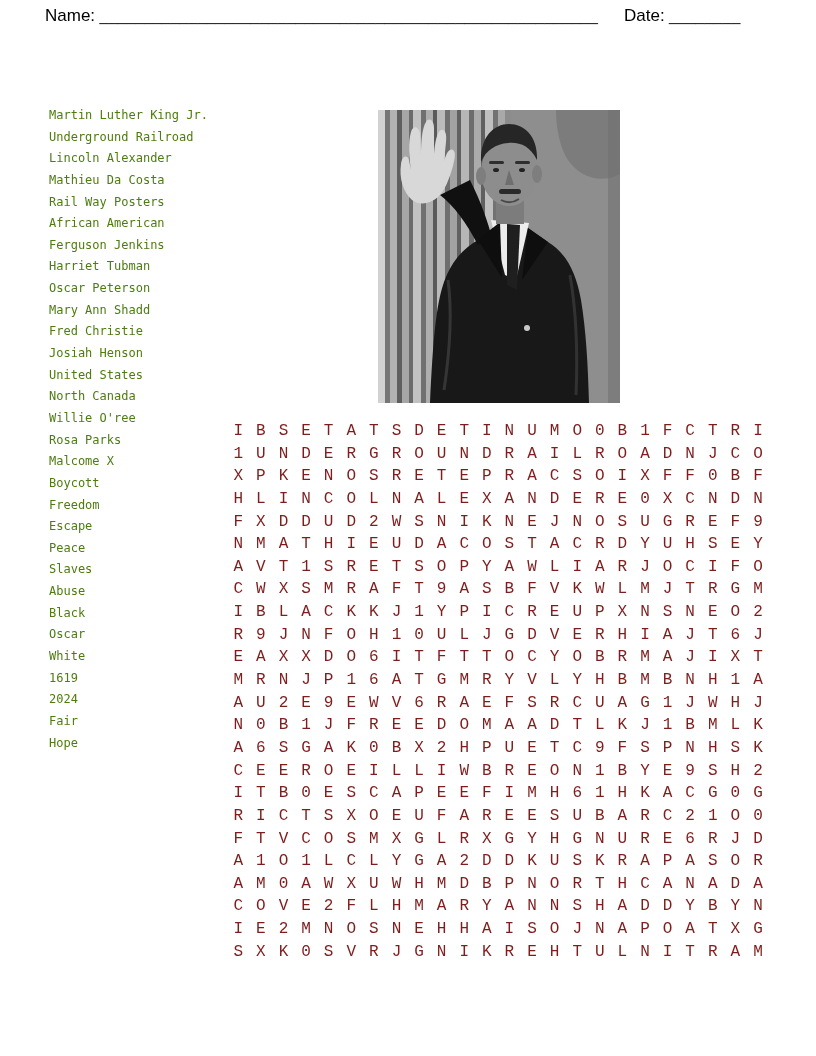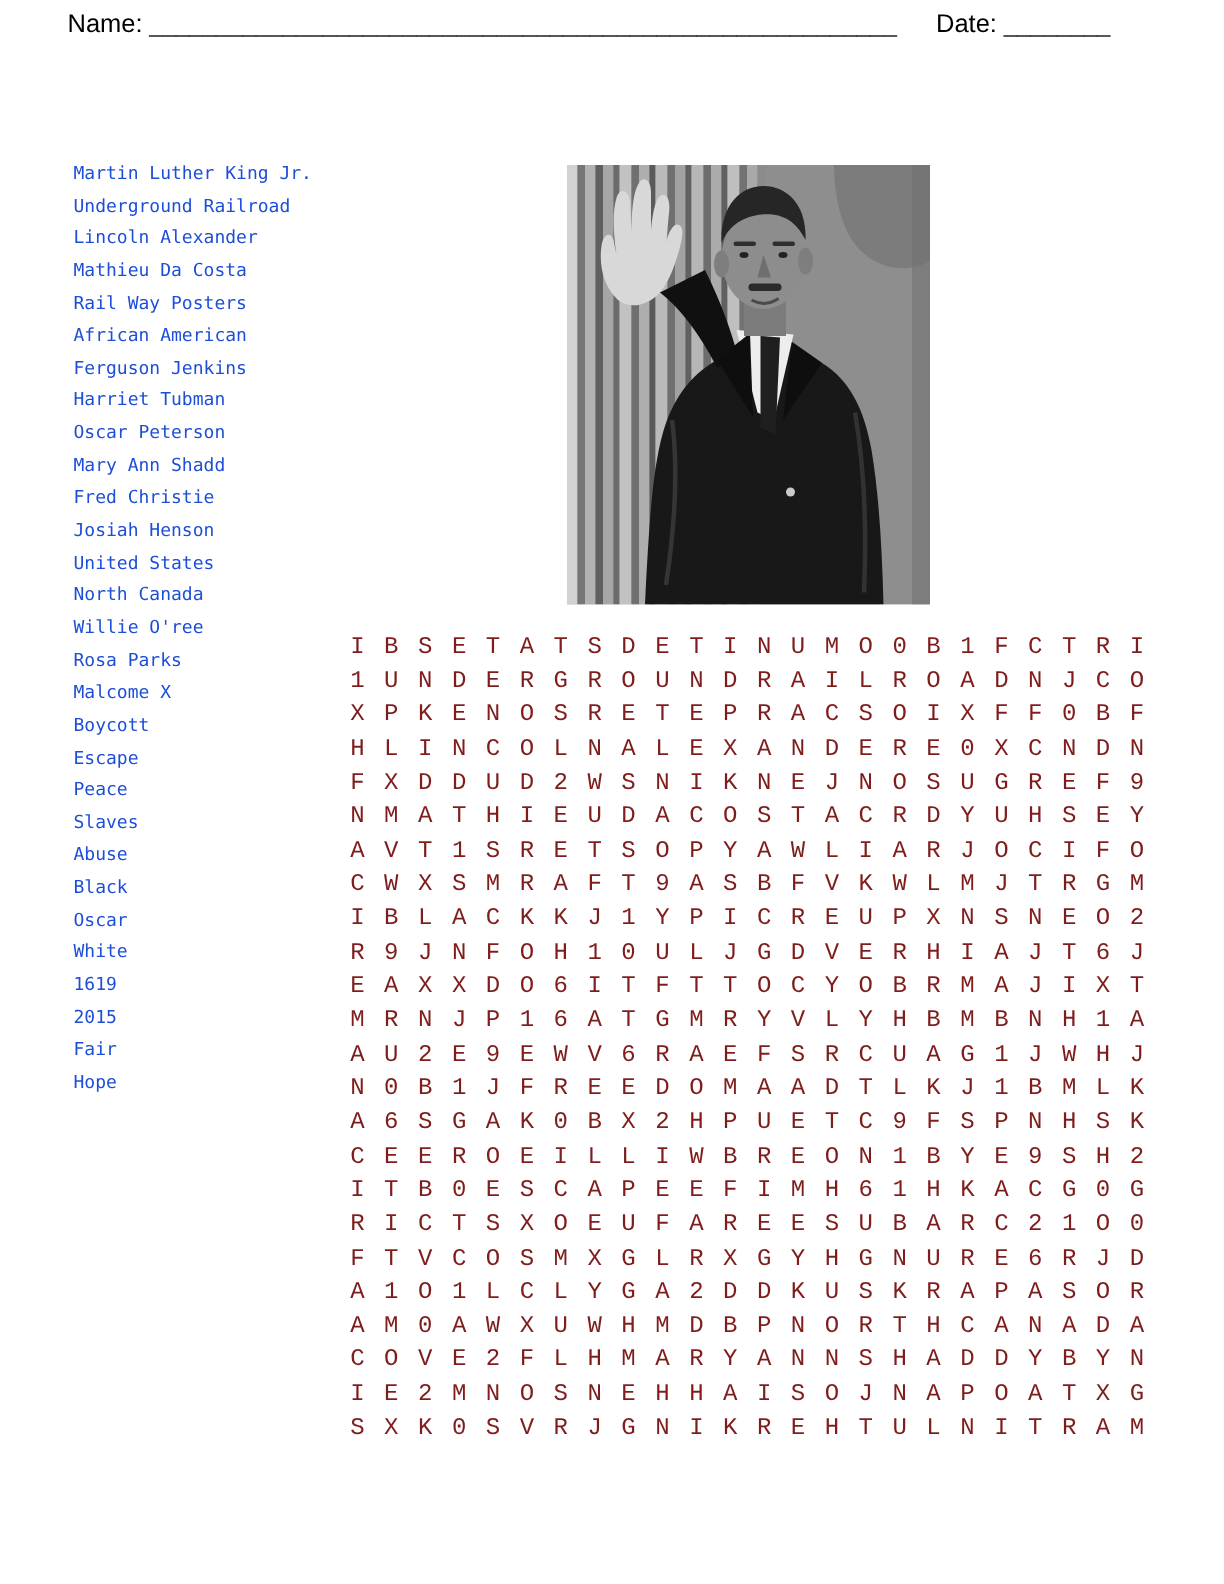--- a/index.html
+++ b/index.html
@@ -12,21 +12,21 @@
   #date-group{left:624px;}
   .hdr-label{font-size:17px;color:#000;}
   .hdr-line{font-size:16px;color:#222;margin-top:29px;}
   .title{
     position:absolute;top:44px;left:0;width:816px;margin:0;text-align:center;
     font-family:"DejaVu Sans Mono",monospace;font-weight:normal;font-size:35px;color:#000;
     white-space:nowrap;
   }
   .word-list{
     position:absolute;left:49px;top:105px;
-    font-family:"DejaVu Sans Mono",monospace;font-size:12px;color:#1d4ed8;
+    font-family:"DejaVu Sans Mono",monospace;font-size:12px;color:#4d7c0f;
   }
   .word-item{height:21.65px;line-height:21.65px;white-space:nowrap;}
   .photo{position:absolute;left:378px;top:110px;width:242px;height:293px;}
   .grid{
     position:absolute;left:227px;top:420px;
     font-family:Liberation Mono, monospace;font-size:16px;color:#7f1d1d;
   }
   .grid-row{white-space:nowrap;height:22.65px;}
   .grid-cell{
     display:inline-block;width:22.6px;height:22.65px;line-height:22.65px;
@@ -60,29 +60,30 @@
       <div class="word-item">Oscar Peterson</div>
       <div class="word-item">Mary Ann Shadd</div>
       <div class="word-item">Fred Christie</div>
       <div class="word-item">Josiah Henson</div>
       <div class="word-item">United States</div>
       <div class="word-item">North Canada</div>
       <div class="word-item">Willie O'ree</div>
       <div class="word-item">Rosa Parks</div>
       <div class="word-item">Malcome X</div>
       <div class="word-item">Boycott</div>
+      <div class="word-item">Freedom</div>
       <div class="word-item">Escape</div>
       <div class="word-item">Peace</div>
       <div class="word-item">Slaves</div>
       <div class="word-item">Abuse</div>
       <div class="word-item">Black</div>
       <div class="word-item">Oscar</div>
       <div class="word-item">White</div>
       <div class="word-item">1619</div>
-      <div class="word-item">2015</div>
+      <div class="word-item">2024</div>
       <div class="word-item">Fair</div>
       <div class="word-item">Hope</div>
     </div>
 
   <svg class="photo" role="img" viewBox="0 0 242 293" preserveAspectRatio="none" aria-label="Black and white photograph of Martin Luther King Jr. in a dark suit and tie, waving with an open raised hand in front of a striped curtain">
     <rect width="242" height="293" fill="#8e8e8e"></rect>
     <g>
       <rect x="0" width="7" height="293" fill="#d2d2d2"></rect>
         <rect x="7" width="5" height="293" fill="#767676"></rect>
       <rect x="12" width="7" height="293" fill="#b2b2b2"></rect>

